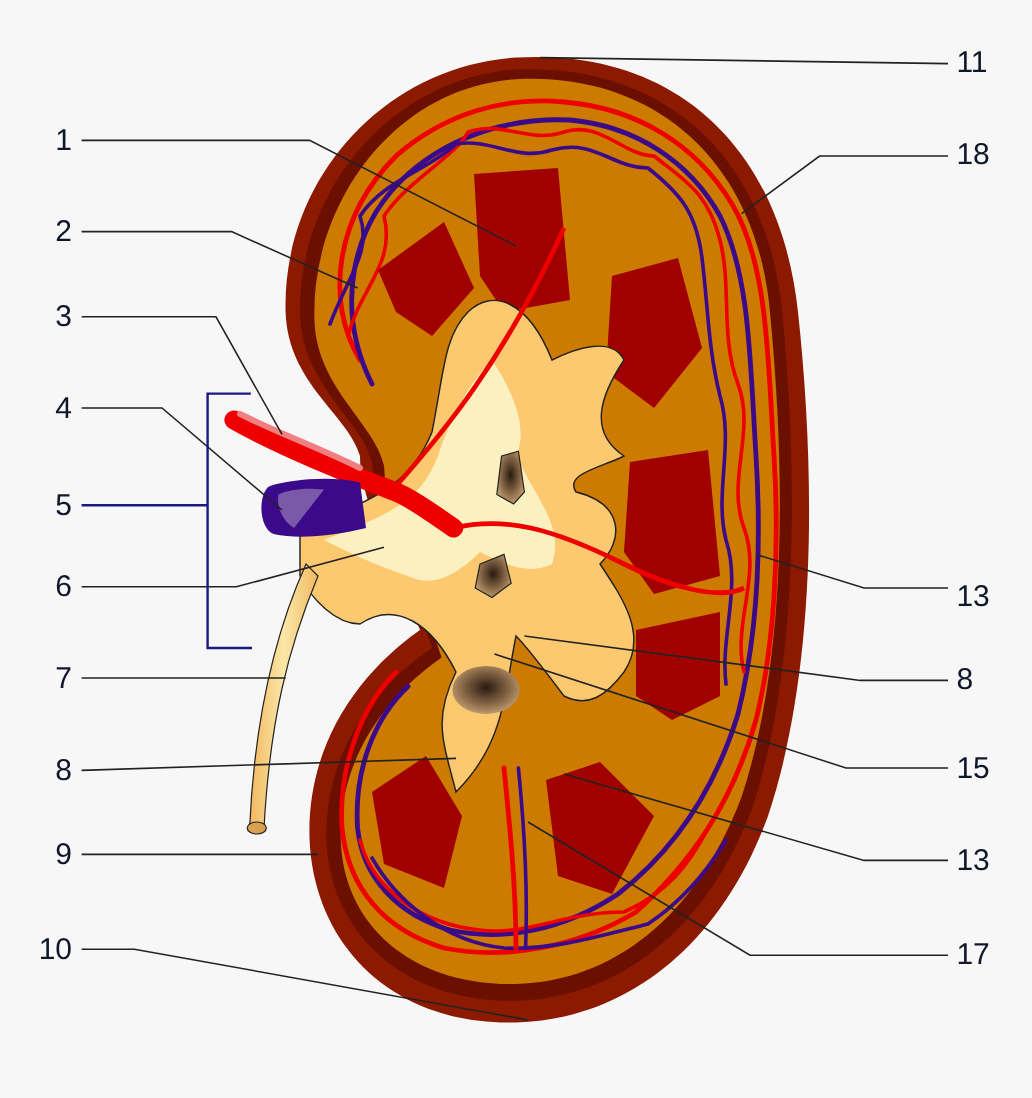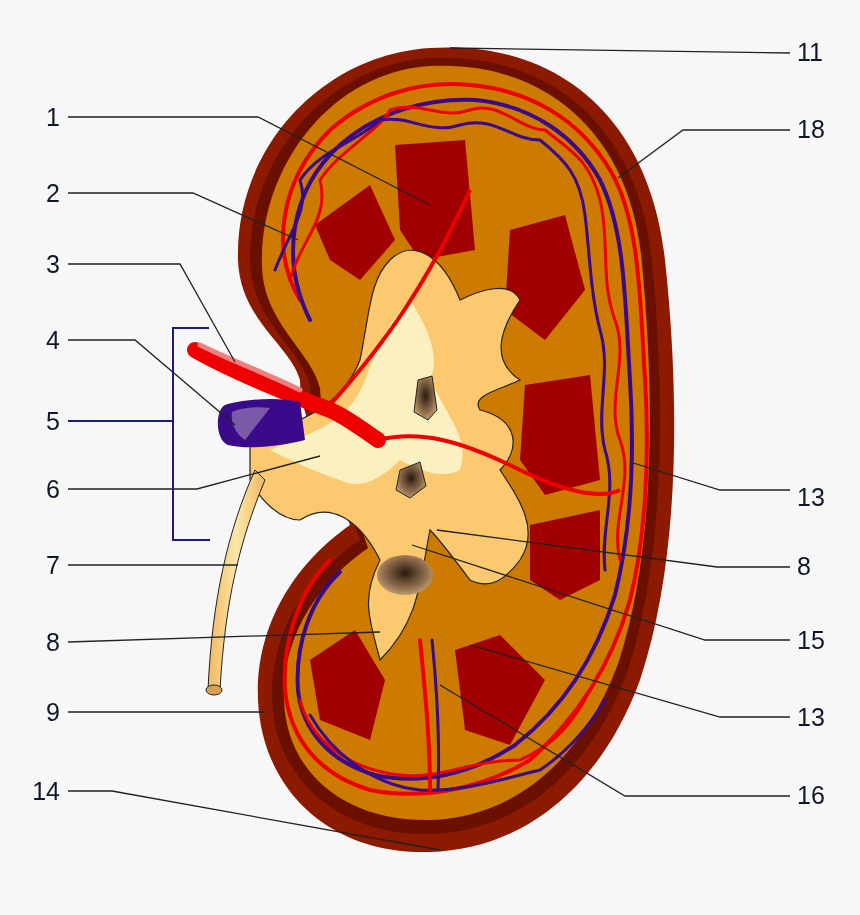--- a/index.html
+++ b/index.html
@@ -123,21 +123,21 @@
 
 <div class="lbl left" style="left:0;top:105px;">1</div>
 <div class="lbl left" style="left:0;top:181px;">2</div>
 <div class="lbl left" style="left:0;top:252px;">3</div>
 <div class="lbl left" style="left:0;top:328px;">4</div>
 <div class="lbl left" style="left:0;top:409px;">5</div>
 <div class="lbl left" style="left:0;top:477px;">6</div>
 <div class="lbl left" style="left:0;top:553px;">7</div>
 <div class="lbl left" style="left:0;top:630px;">8</div>
 <div class="lbl left" style="left:0;top:700px;">9</div>
-<div class="lbl left" style="left:0;top:779px;">14</div>
+<div class="lbl left" style="left:0;top:779px;">10</div>
 
 <div class="lbl right" style="left:797px;top:40px;">11</div>
 <div class="lbl right" style="left:797px;top:117px;">18</div>
 <div class="lbl right" style="left:797px;top:485px;">13</div>
 <div class="lbl right" style="left:797px;top:554px;">8</div>
 <div class="lbl right" style="left:797px;top:628px;text-align:center;">15</div>
 <div class="lbl right" style="left:797px;top:705px;">13</div>
-<div class="lbl right" style="left:797px;top:783px;">16</div>
+<div class="lbl right" style="left:797px;top:783px;">17</div>
 
 </body></html>

